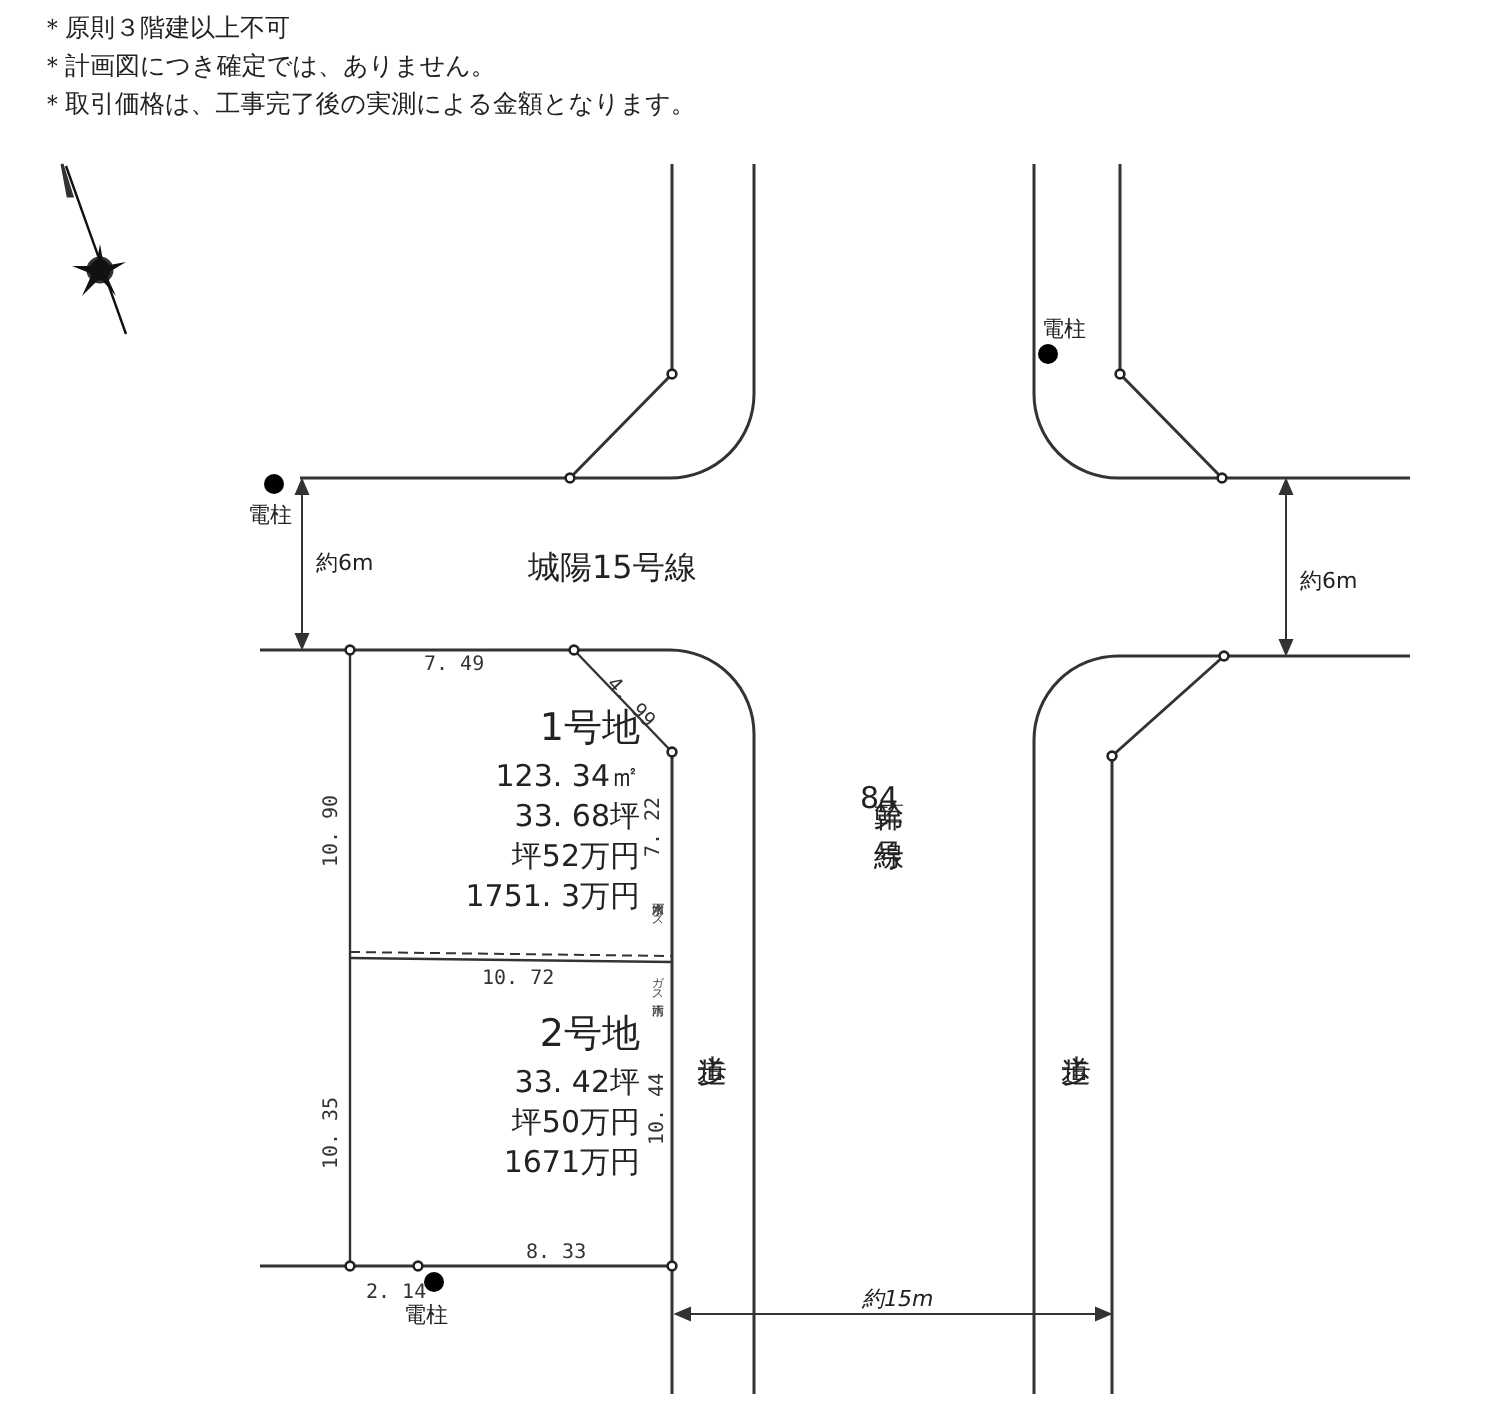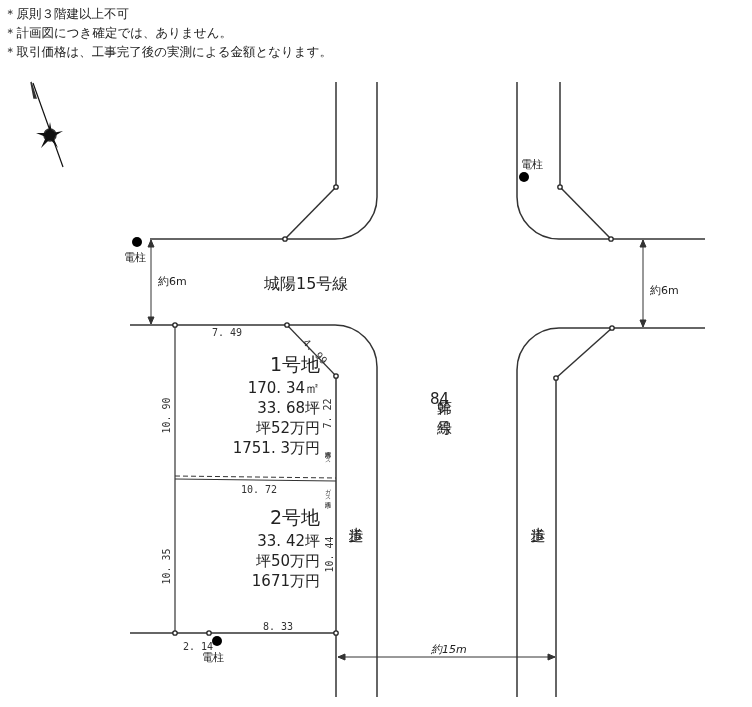--- a/index.html
+++ b/index.html
@@ -1,17 +1,17 @@
 <!DOCTYPE html>
 <html><head>
 <meta charset="utf-8">
 <style>
   html,body{margin:0;padding:0;background:#fff;}
   body{width:752px;height:707px;position:relative;overflow:hidden;font-family:"DejaVu Sans",sans-serif;color:#222;}
-  .notes{position:absolute;left:4px;top:4px;font-size:12.5px;line-height:19px;}
+  .notes{position:absolute;left:20px;top:4px;font-size:12.5px;line-height:19px;}
   .notes div{white-space:nowrap;}
   svg{position:absolute;left:0;top:0;}
   .lbl{position:absolute;white-space:nowrap;color:#222;}
   .small{font-size:10px;font-family:"DejaVu Sans Mono",monospace;color:#333;}
   .lot{position:absolute;text-align:right;line-height:20px;font-size:15px;}
   .lot .title{font-size:19px;line-height:28px;}
   .vert{writing-mode:vertical-rl;position:absolute;font-size:14px;letter-spacing:1px;}
   .rot{position:absolute;font-size:10px;font-family:"DejaVu Sans Mono",monospace;color:#333;transform-origin:center;}
   .tiny{position:absolute;font-size:6px;writing-mode:vertical-rl;color:#444;line-height:7px;}
 </style>
@@ -107,21 +107,21 @@
 </div>
 <span class="vert" style="left:346px;top:515px;font-size:15px;">歩道</span>
 <span class="vert" style="left:528px;top:515px;font-size:15px;">歩道</span>
 
 <span class="lbl" style="left:158px;top:274px;font-size:11px;">約6m</span>
 <span class="lbl" style="left:650px;top:283px;font-size:11px;">約6m</span>
 <span class="lbl" style="left:431px;top:642px;font-size:11px;font-style:italic;">約15m</span>
 
 <div class="lot" style="left:195px;top:350px;width:125px;">
   <div class="title">1号地</div>
-  <div>170. 34㎡</div>
+  <div>123. 34㎡</div>
   <div>33. 68坪</div>
   <div>坪52万円</div>
   <div>1751. 3万円</div>
 </div>
 
 <div class="lot" style="left:195px;top:503px;width:125px;">
   <div class="title">2号地</div>
   <div>33. 42坪</div>
   <div>坪50万円</div>
   <div>1671万円</div>

